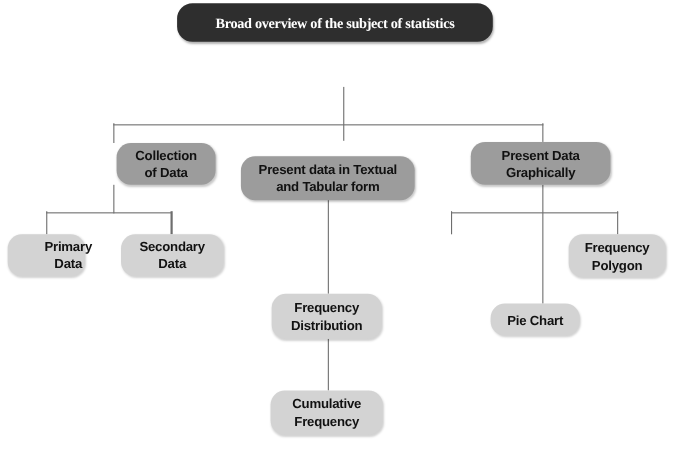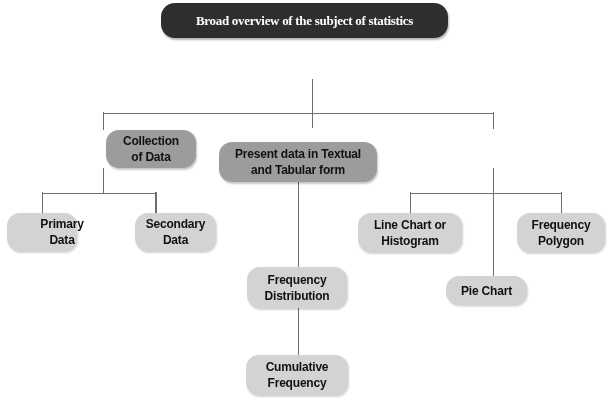--- a/index.html
+++ b/index.html
@@ -86,27 +86,27 @@
   <div class="vline" style="left:409.5px; top:192px; height:21px;"></div>
   <div class="vline" style="left:560.5px; top:192px; height:21px;"></div>
 
   <div class="node node-dark" style="left:161px; top:3px; width:287px; height:35px;font-family:Liberation Serif, serif;">Broad overview of the subject of statistics</div>
 
 
   <div class="node node-mid" style="left:58px; top:130px; width:90px; height:38px;margin-left:48px;">Collection
 of Data</div>
   <div class="node node-mid" style="left:219px; top:128px; width:158px; height:40px;margin-top:14px;">Present data in Textual
 and Tabular form</div>
+  <div class="node node-mid" style="left:428px; top:129px; width:127px; height:39px;">Present Data
+Graphically</div>
 
   <div class="node node-light" style="left:7px; top:213px; width:70px; height:38px;padding-left:40px;">Primary
 Data</div>
-  <div class="node node-light" style="left:110px; top:213px; width:81px; height:38px;margin-left:25px;">Secondary
+  <div class="node node-light" style="left:110px; top:213px; width:93px; height:38px;">Secondary
 Data</div>
-  <div class="node node-light" style="left:358px; top:213px; width:104px; height:39px;">Line Chart or
-Histogram</div>
   <div class="node node-light" style="left:517px; top:213px; width:88px; height:39px;">Frequency
 Polygon</div>
   <div class="node node-light" style="left:446px; top:276px; width:81px; height:29px;">Pie Chart</div>
   <div class="node node-light" style="left:247px; top:267px; width:100px; height:41px;">Frequency
 Distribution</div>
   <div class="node node-light" style="left:246px; top:355px; width:102px; height:40px;text-align:center;">Cumulative
 Frequency</div>
 
 </div>
 

